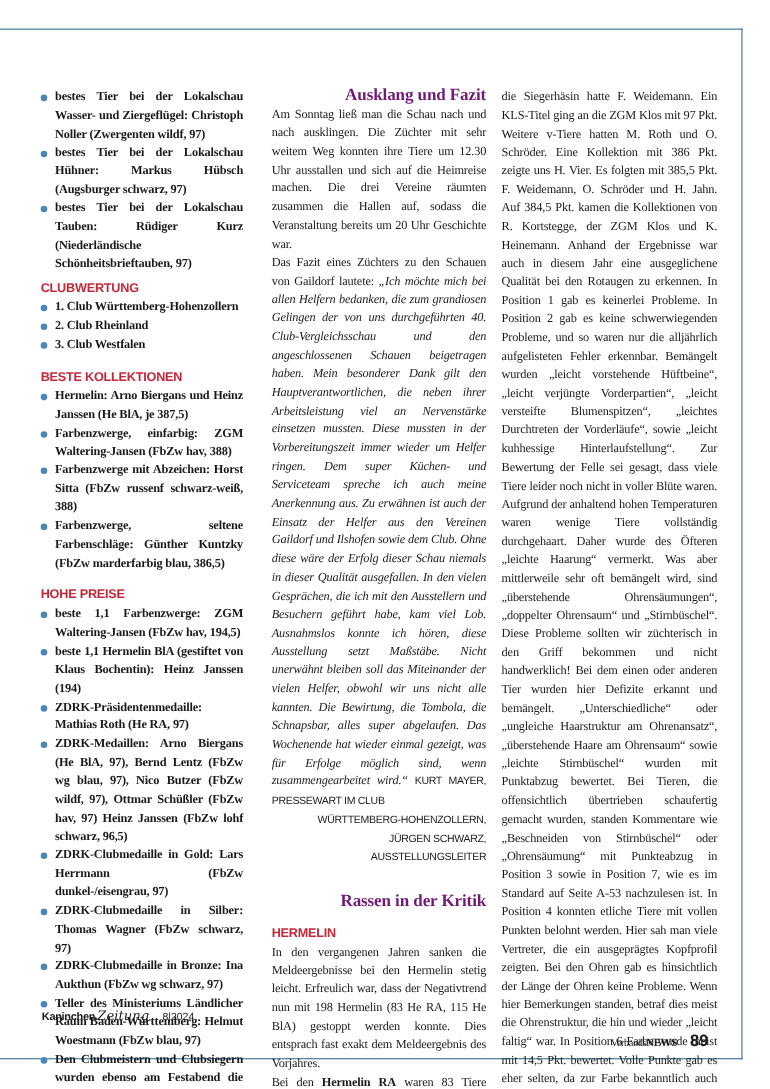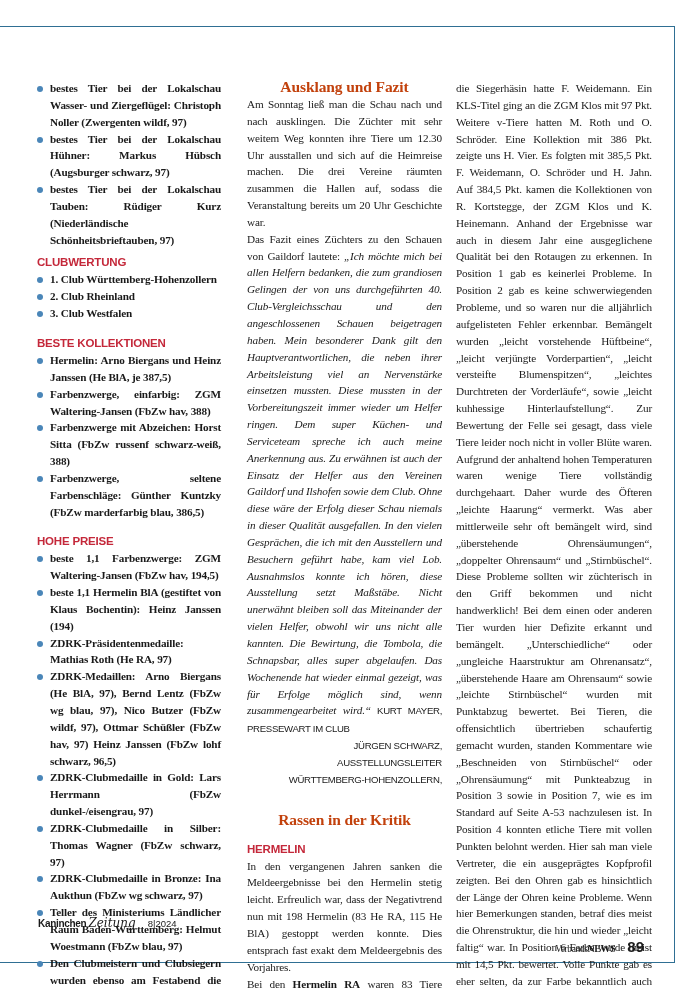--- a/index.html
+++ b/index.html
@@ -16,22 +16,22 @@
   .col3 { left: 456px; width: 196px; }
 
   ul { list-style: none; margin: 0; padding: 0; }
   li { position: relative; padding-left: 13px; font-weight: bold; }
   li::before { content: ""; position: absolute; left: 0; top: 6px; width: 6px; height: 6px;
                border-radius: 50%; background: #4a86b8; }
 
   .h-red { font-family: "Liberation Sans", "DejaVu Sans", sans-serif; font-weight: bold;
            color: #c4283a; font-size: 11.5px; line-height: 16px; margin-top: 13px; margin-bottom: 1px;
            letter-spacing: -0.2px; text-align: left; }
-  .h-blue { font-family: "Liberation Serif", "DejaVu Serif", serif; font-weight: bold; color: #c2410c;
-            font-size: 15.5px; line-height: 18px; text-align: center; letter-spacing: -0.1px; }
+  .h-blue { font-family: "Liberation Serif", "DejaVu Serif", serif; font-weight: bold; color: #701a75;
+            font-size: 15.5px; line-height: 18px; text-align: right; letter-spacing: -0.1px; }
   p { margin: 0; }
   .it { font-style: italic; }
   .byline { font-family: "Liberation Sans", "DejaVu Sans", sans-serif; font-size: 9.6px;
             letter-spacing: -0.3px; text-transform: uppercase; }
   .byline-right { text-align: right; font-family: "Liberation Sans", "DejaVu Sans", sans-serif;
                   font-size: 9.6px; letter-spacing: -0.3px; display: block; }
   .spacer-20 { height: 22px; }
 
   .footer-left { position: absolute; left: 38px; top: 912px; display: flex; align-items: baseline; gap: 12px; }
   .logo-a { font-family: "Liberation Sans", "DejaVu Sans", sans-serif; font-weight: bold; font-size: 10px; letter-spacing: -0.3px; }
@@ -82,22 +82,22 @@
     <li>ZDRK-Clubmedaille in Bronze: Ina Aukthun (FbZw wg schwarz, 97)</li>
     <li>Teller des Ministeriums Ländlicher Raum Baden-Württemberg: Helmut Woestmann (FbZw blau, 97)</li>
     <li>Den Clubmeistern und Clubsiegern wurden ebenso am Festabend die „Tönernen Zwerge“ als Preis übergeben. Diese entnehmen Sie dem Bericht der Rassesprecher.</li>
   </ul>
 </div>
 
 <div class="col col2" style="top:78px">
   <div class="h-blue">Ausklang und Fazit</div>
   <p>Am Sonntag ließ man die Schau nach und nach ausklingen. Die Züchter mit sehr weitem Weg konnten ihre Tiere um 12.30 Uhr ausstallen und sich auf die Heimreise machen. Die drei Vereine räumten zusammen die Hallen auf, sodass die Veranstaltung bereits um 20 Uhr Geschichte war.</p>
   <p><span>Das Fazit eines Züchters zu den Schauen von Gaildorf lautete: </span><span class="it">„Ich möchte mich bei allen Helfern bedanken, die zum grandiosen Gelingen der von uns durchgeführten 40. Club-Vergleichsschau und den angeschlossenen Schauen beigetragen haben. Mein besonderer Dank gilt den Hauptverantwortlichen, die neben ihrer Arbeitsleistung viel an Nervenstärke einsetzen mussten. Diese mussten in der Vorbereitungszeit immer wieder um Helfer ringen. Dem super Küchen- und Serviceteam spreche ich auch meine Anerkennung aus. Zu erwähnen ist auch der Einsatz der Helfer aus den Vereinen Gaildorf und Ilshofen sowie dem Club. Ohne diese wäre der Erfolg dieser Schau niemals in dieser Qualität ausgefallen. In den vielen Gesprächen, die ich mit den Ausstellern und Besuchern geführt habe, kam viel Lob. Ausnahmslos konnte ich hören, diese Ausstellung setzt Maßstäbe. Nicht unerwähnt bleiben soll das Miteinander der vielen Helfer, obwohl wir uns nicht alle kannten. Die Bewirtung, die Tombola, die Schnapsbar, alles super abgelaufen. Das Wochenende hat wieder einmal gezeigt, was für Erfolge möglich sind, wenn zusammengearbeitet wird.“</span><span class="byline"> Kurt Mayer, Pressewart im Club</span></p>
+  <span class="byline-right">WÜRTTEMBERG-HOHENZOLLERN,</span>
   <span class="byline-right">JÜRGEN SCHWARZ, AUSSTELLUNGSLEITER</span>
-  <span class="byline-right">WÜRTTEMBERG-HOHENZOLLERN,</span>
 
   <div class="spacer-20"></div>
   <div class="h-blue">Rassen in der Kritik</div>
   <div class="h-red" style="margin-top:12px">HERMELIN</div>
   <p>In den vergangenen Jahren sanken die Meldeergebnisse bei den Hermelin stetig leicht. Erfreulich war, dass der Negativtrend nun mit 198 Hermelin (83 He RA, 115 He BlA) gestoppt werden konnte. Dies entsprach fast exakt dem Meldeergebnis des Vorjahres.</p>
   <p><span>Bei den </span><b>Hermelin RA</b><span> waren 83 Tiere gemeldet, davon standen 79 Tiere zur Bewertung. Rassemeister (RM) wurde H. Henschen (386; 385,5; 383,5), den Siegerrammler stellte mit 97,5 Punkten R. Zeiler, und</span></p>
 </div>
 
 <div class="col col3">
   <p>die Siegerhäsin hatte F. Weidemann. Ein KLS-Titel ging an die ZGM Klos mit 97 Pkt. Weitere v-Tiere hatten M. Roth und O. Schröder. Eine Kollektion mit 386 Pkt. zeigte uns H. Vier. Es folgten mit 385,5 Pkt. F. Weidemann, O. Schröder und H. Jahn. Auf 384,5 Pkt. kamen die Kollektionen von R. Kortstegge, der ZGM Klos und K. Heinemann. Anhand der Ergebnisse war auch in diesem Jahr eine ausgeglichene Qualität bei den Rotaugen zu erkennen. In Position 1 gab es keinerlei Probleme. In Position 2 gab es keine schwerwiegenden Probleme, und so waren nur die alljährlich aufgelisteten Fehler erkennbar. Bemängelt wurden „leicht vorstehende Hüftbeine“, „leicht verjüngte Vorderpartien“, „leicht versteifte Blumenspitzen“, „leichtes Durchtreten der Vorderläufe“, sowie „leicht kuhhessige Hinterlaufstellung“. Zur Bewertung der Felle sei gesagt, dass viele Tiere leider noch nicht in voller Blüte waren. Aufgrund der anhaltend hohen Temperaturen waren wenige Tiere vollständig durchgehaart. Daher wurde des Öfteren „leichte Haarung“ vermerkt. Was aber mittlerweile sehr oft bemängelt wird, sind „überstehende Ohrensäumungen“, „doppelter Ohrensaum“ und „Stirnbüschel“. Diese Probleme sollten wir züchterisch in den Griff bekommen und nicht handwerklich! Bei dem einen oder anderen Tier wurden hier Defizite erkannt und bemängelt. „Unterschiedliche“ oder „ungleiche Haarstruktur am Ohrenansatz“, „überstehende Haare am Ohrensaum“ sowie „leichte Stirnbüschel“ wurden mit Punktabzug bewertet. Bei Tieren, die offensichtlich übertrieben schaufertig gemacht wurden, standen Kommentare wie „Beschneiden von Stirnbüschel“ oder „Ohrensäumung“ mit Punkteabzug in Position 3 sowie in Position 7, wie es im Standard auf Seite A-53 nachzulesen ist. In Position 4 konnten etliche Tiere mit vollen Punkten belohnt werden. Hier sah man viele Vertreter, die ein ausgeprägtes Kopfprofil zeigten. Bei den Ohren gab es hinsichtlich der Länge der Ohren keine Probleme. Wenn hier Bemerkungen standen, betraf dies meist die Ohrenstruktur, die hin und wieder „leicht faltig“ war. In Position 6 Farbe wurde meist mit 14,5 Pkt. bewertet. Volle Punkte gab es eher selten, da zur Farbe bekanntlich auch Glanz gehört – und das Problem der Fertigkeit der Felle wurde bereits eingangs erwähnt.</p>

